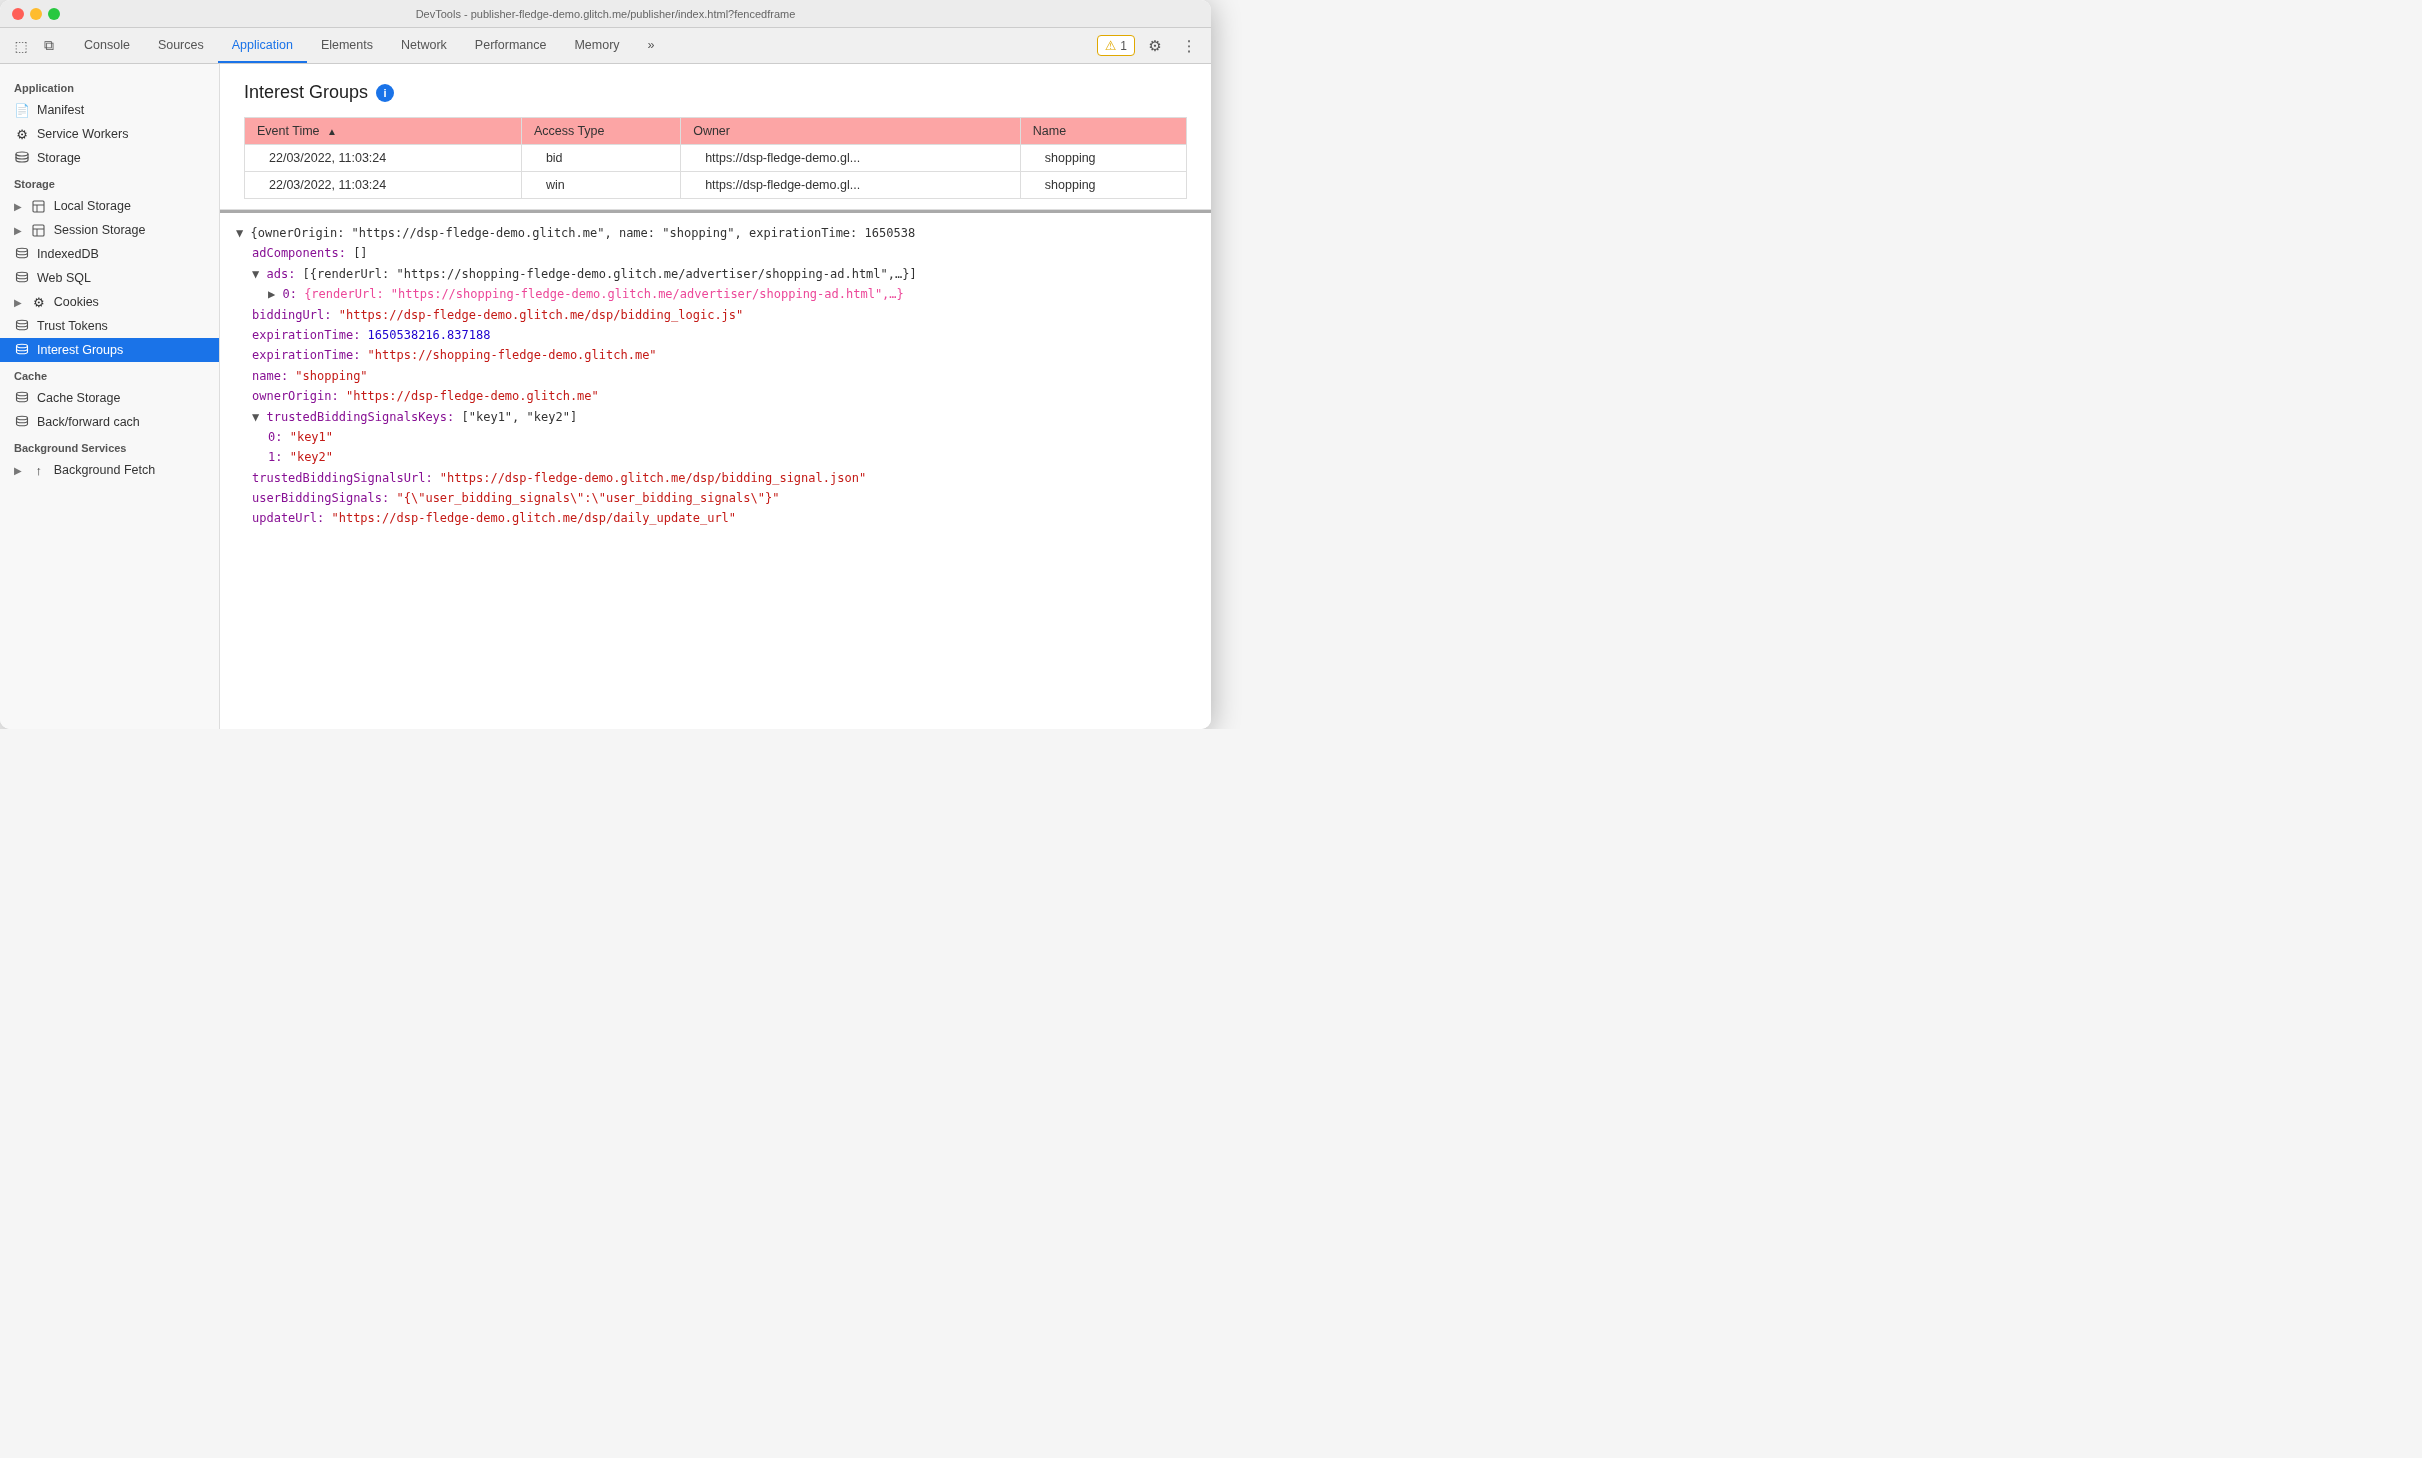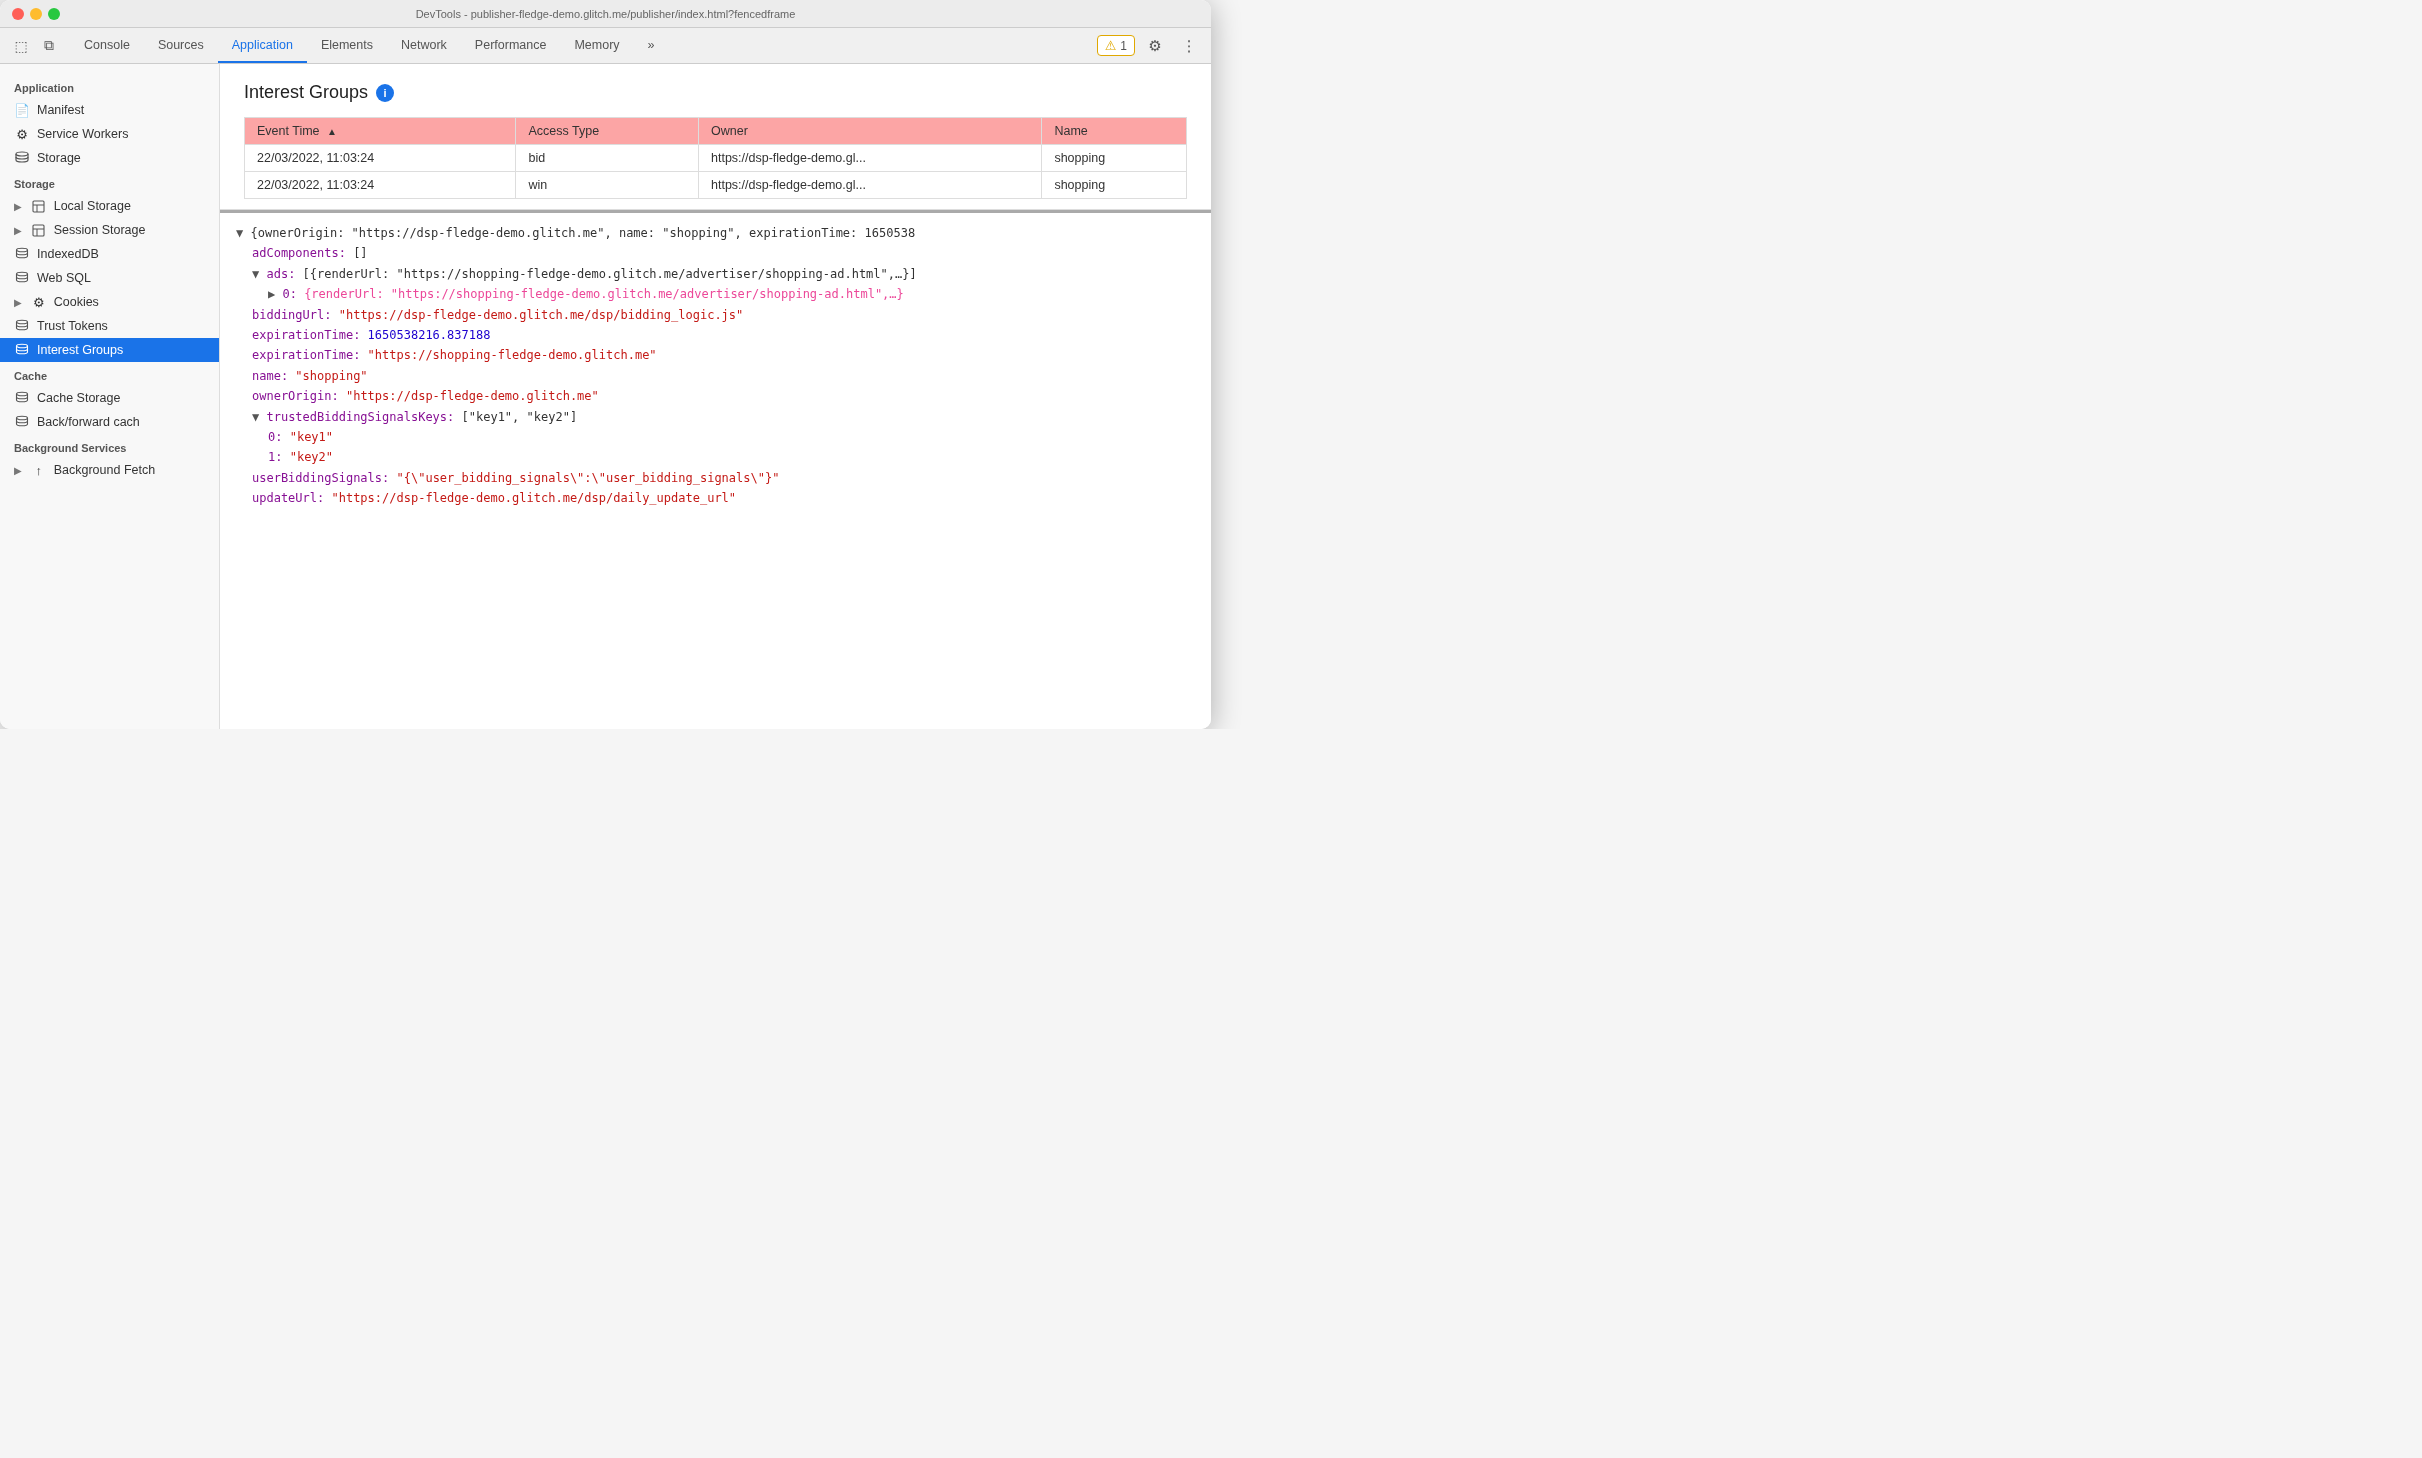--- a/index.html
+++ b/index.html
@@ -245,21 +245,21 @@
     .data-table th.sorted {
       color: #333;
     }
     .sort-arrow {
       display: inline-block;
       margin-left: 4px;
       font-size: 10px;
     }
     .data-table td {
       border: 1px solid #ddd;
-      padding: 6px 12px;
+      padding: 6px 24px;
       color: #333;
       margin-top: 31px;
     }
     
     .detail-panel {
       flex: 1;
       overflow-y: auto;
       background: #fff;
       padding: 10px 16px;
       font-family: 'SF Mono', 'Menlo', 'Monaco', 'Consolas', monospace;
@@ -482,18 +482,19 @@
           <div style="padding-left: 16px; font-family: &quot;SF Mono&quot;, Menlo, Monaco, Consolas, monospace; font-size: 12px; line-height: 1.7; white-space: pre;"><span style="color: rgb(85, 85, 85);">▼ </span><span style="color: rgb(135, 16, 148);">ads:</span><span style="color: rgb(51, 51, 51);"> [{renderUrl: "https://shopping-fledge-demo.glitch.me/advertiser/shopping-ad.html",…}]</span></div>
           <div style="padding-left: 32px; font-family: &quot;SF Mono&quot;, Menlo, Monaco, Consolas, monospace; font-size: 12px; line-height: 1.7; white-space: pre;"><span style="color: rgb(85, 85, 85);">▶ </span><span style="color: rgb(135, 16, 148);">0:</span><span style="color: #ec4899;"> {renderUrl: "https://shopping-fledge-demo.glitch.me/advertiser/shopping-ad.html",…}</span></div>
           <div style="padding-left: 16px; font-family: &quot;SF Mono&quot;, Menlo, Monaco, Consolas, monospace; font-size: 12px; line-height: 1.7; white-space: pre;"><span style="color: rgb(135, 16, 148);">biddingUrl:</span><span style="color: rgb(196, 26, 22);"> "https://dsp-fledge-demo.glitch.me/dsp/bidding_logic.js"</span></div>
           <div style="padding-left: 16px; font-family: &quot;SF Mono&quot;, Menlo, Monaco, Consolas, monospace; font-size: 12px; line-height: 1.7; white-space: pre;"><span style="color: rgb(135, 16, 148);">expirationTime:</span><span style="color: rgb(28, 0, 207);"> 1650538216.837188</span></div>
           <div style="padding-left: 16px; font-family: &quot;SF Mono&quot;, Menlo, Monaco, Consolas, monospace; font-size: 12px; line-height: 1.7; white-space: pre;"><span style="color: rgb(135, 16, 148);">expirationTime:</span><span style="color: rgb(196, 26, 22);"> "https://shopping-fledge-demo.glitch.me"</span></div>
           <div style="padding-left: 16px; font-family: &quot;SF Mono&quot;, Menlo, Monaco, Consolas, monospace; font-size: 12px; line-height: 1.7; white-space: pre;"><span style="color: rgb(135, 16, 148);">name:</span><span style="color: rgb(196, 26, 22);"> "shopping"</span></div>
           <div style="padding-left: 16px; font-family: &quot;SF Mono&quot;, Menlo, Monaco, Consolas, monospace; font-size: 12px; line-height: 1.7; white-space: pre;"><span style="color: rgb(135, 16, 148); text-align: center;">ownerOrigin:</span><span style="color: rgb(196, 26, 22);"> "https://dsp-fledge-demo.glitch.me"</span></div>
           <div style="padding-left: 16px; font-family: &quot;SF Mono&quot;, Menlo, Monaco, Consolas, monospace; font-size: 12px; line-height: 1.7; white-space: pre;"><span style="color: rgb(85, 85, 85);">▼ </span><span style="color: rgb(135, 16, 148);">trustedBiddingSignalsKeys:</span><span style="color: rgb(51, 51, 51);"> ["key1", "key2"]</span></div>
           <div style="padding-left: 32px; font-family: &quot;SF Mono&quot;, Menlo, Monaco, Consolas, monospace; font-size: 12px; line-height: 1.7; white-space: pre;"><span style="color: rgb(135, 16, 148);">0:</span><span style="color: rgb(196, 26, 22);"> "key1"</span></div>
           <div style="padding-left: 32px; font-family: &quot;SF Mono&quot;, Menlo, Monaco, Consolas, monospace; font-size: 12px; line-height: 1.7; white-space: pre;"><span style="color: rgb(135, 16, 148);">1:</span><span style="color: rgb(196, 26, 22);"> "key2"</span></div>
+          <div style="padding-left: 16px; font-family: &quot;SF Mono&quot;, Menlo, Monaco, Consolas, monospace; font-size: 12px; line-height: 1.7; white-space: pre;"><span style="color: rgb(135, 16, 148);">trustedBiddingSignalsUrl:</span><span style="color: rgb(196, 26, 22);"> "https://dsp-fledge-demo.glitch.me/dsp/bidding_signal.json"</span></div>
           <div style="padding-left: 16px; font-family: &quot;SF Mono&quot;, Menlo, Monaco, Consolas, monospace; font-size: 12px; line-height: 1.7; white-space: pre;"><span style="color: rgb(135, 16, 148);">userBiddingSignals:</span><span style="color: rgb(196, 26, 22);"> "{\"user_bidding_signals\":\"user_bidding_signals\"}"</span></div>
           <div style="padding-left: 16px; font-family: &quot;SF Mono&quot;, Menlo, Monaco, Consolas, monospace; font-size: 12px; line-height: 1.7; white-space: pre;"><span style="color: rgb(135, 16, 148);">updateUrl:</span><span style="color: rgb(196, 26, 22);"> "https://dsp-fledge-demo.glitch.me/dsp/daily_update_url"</span></div>
         </div>
     </div>
   </div>
 </div>
 
 </body></html>

